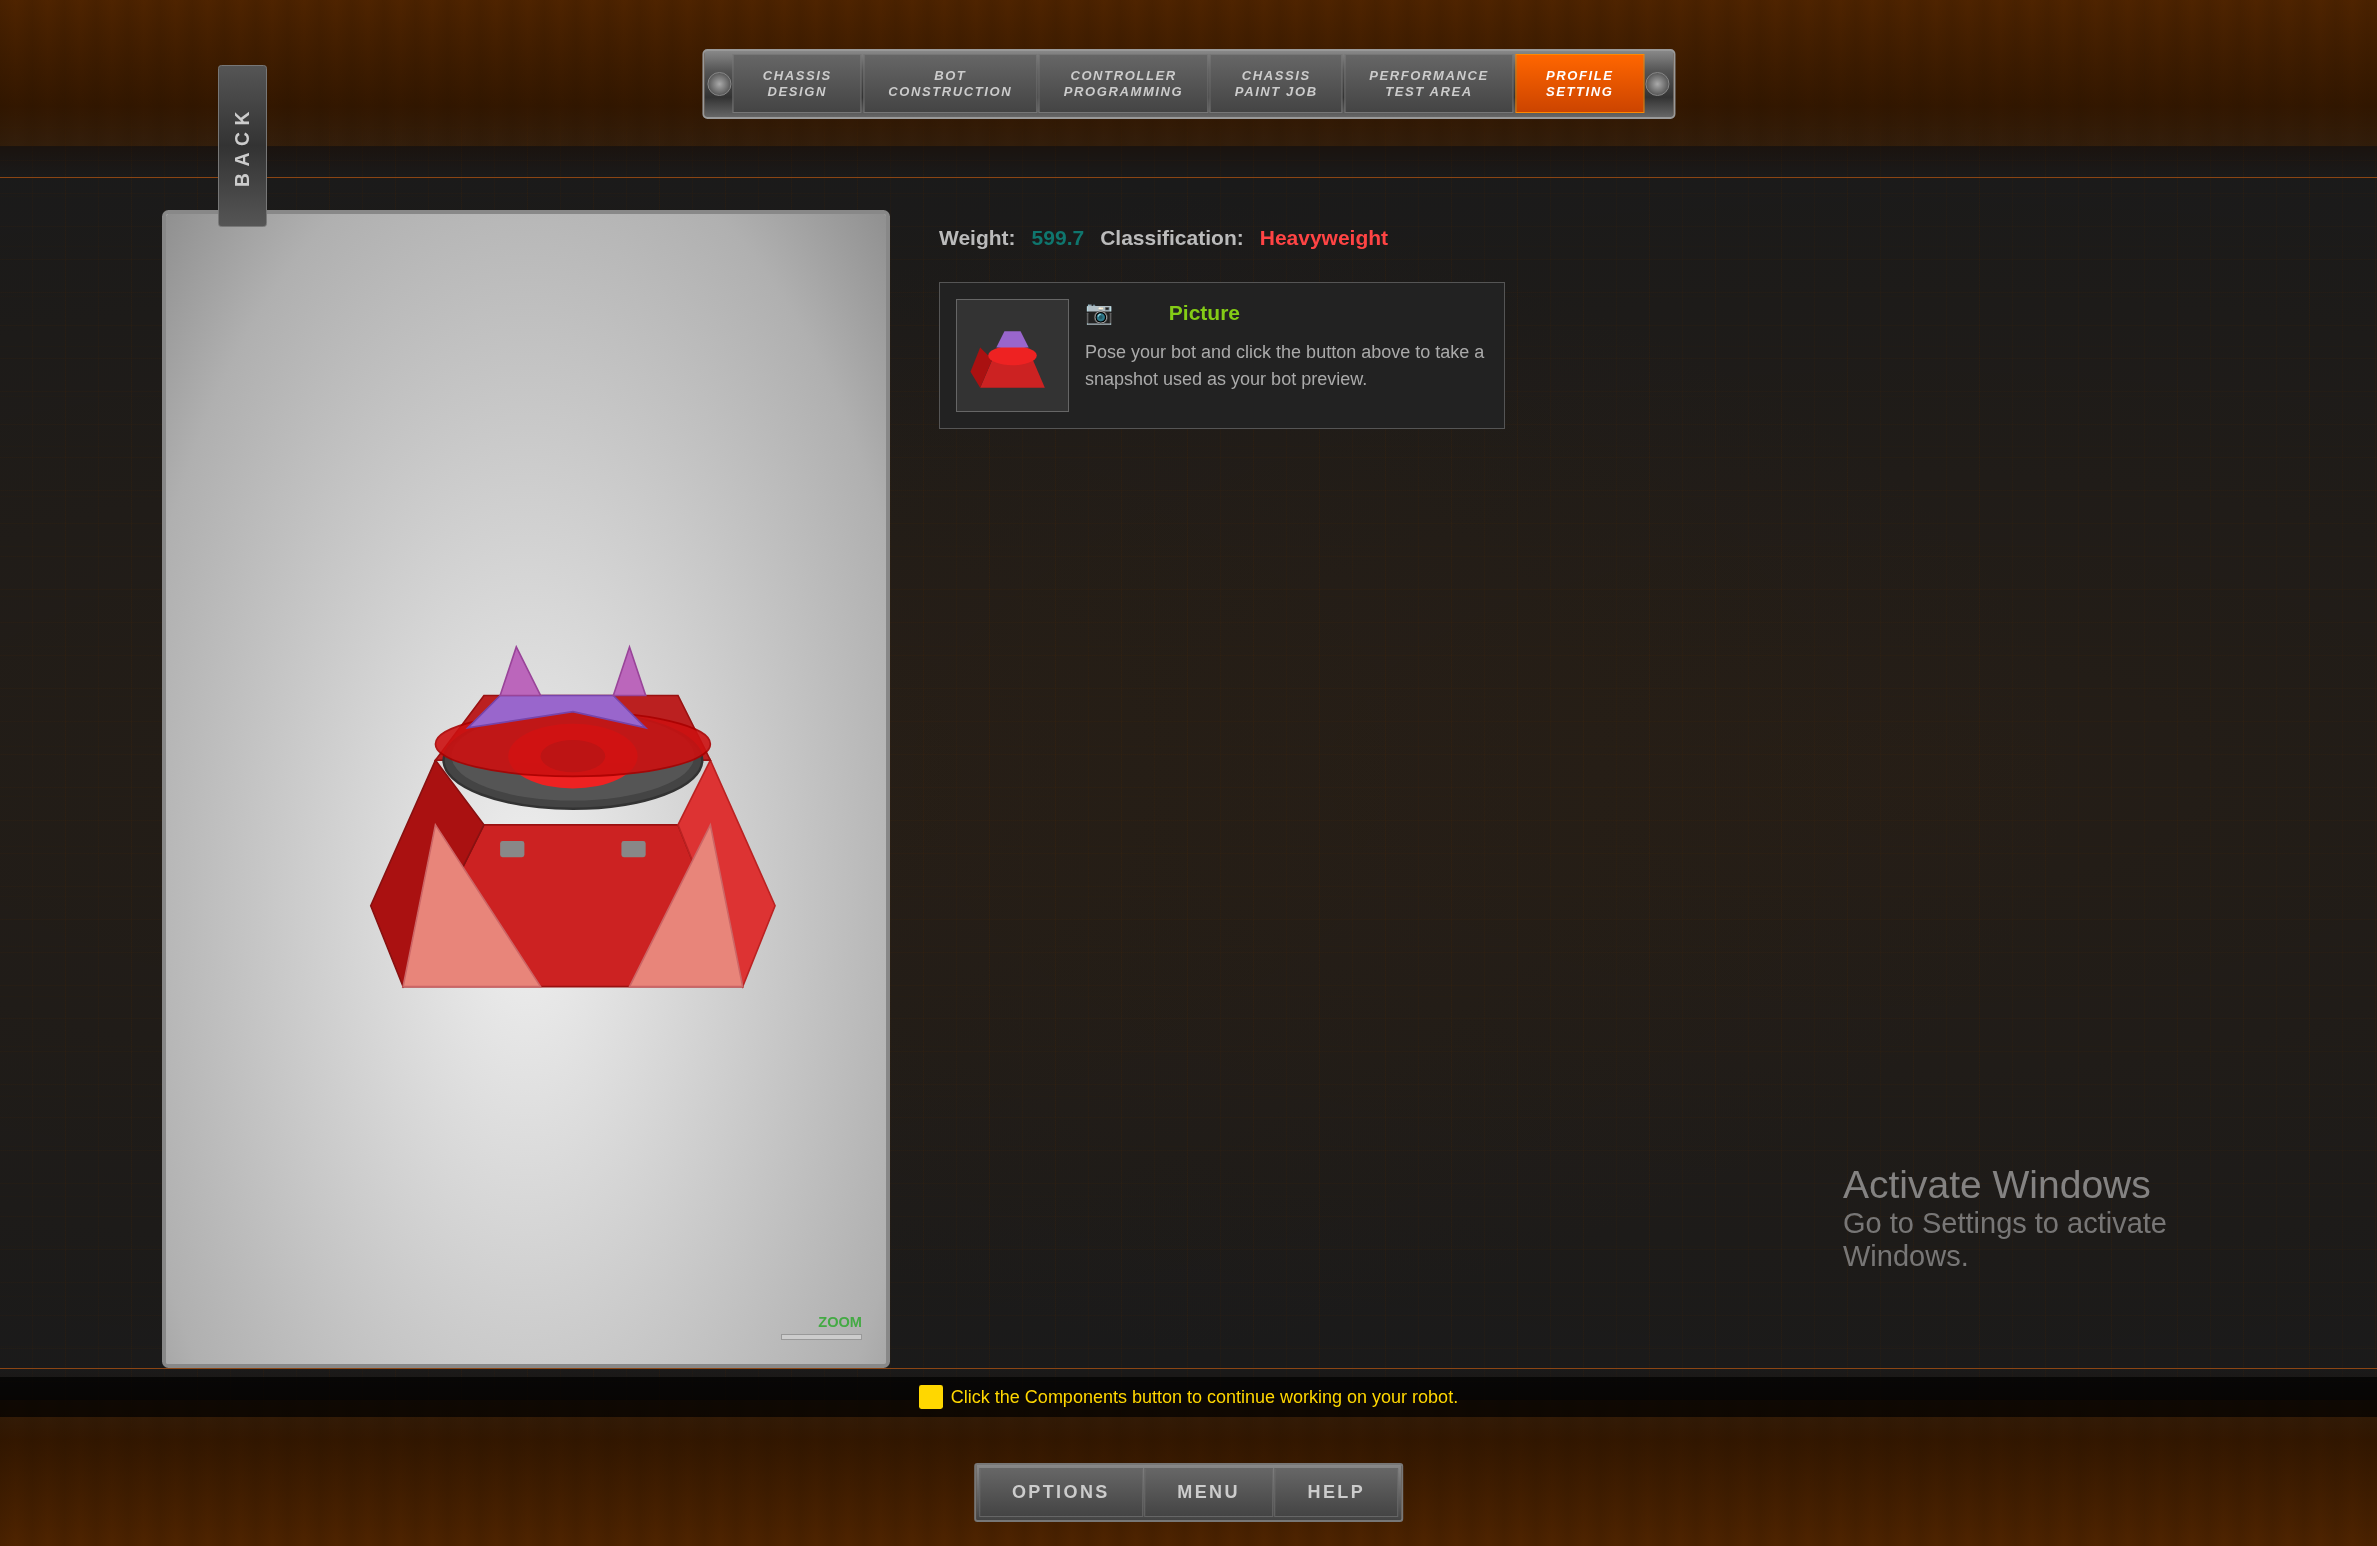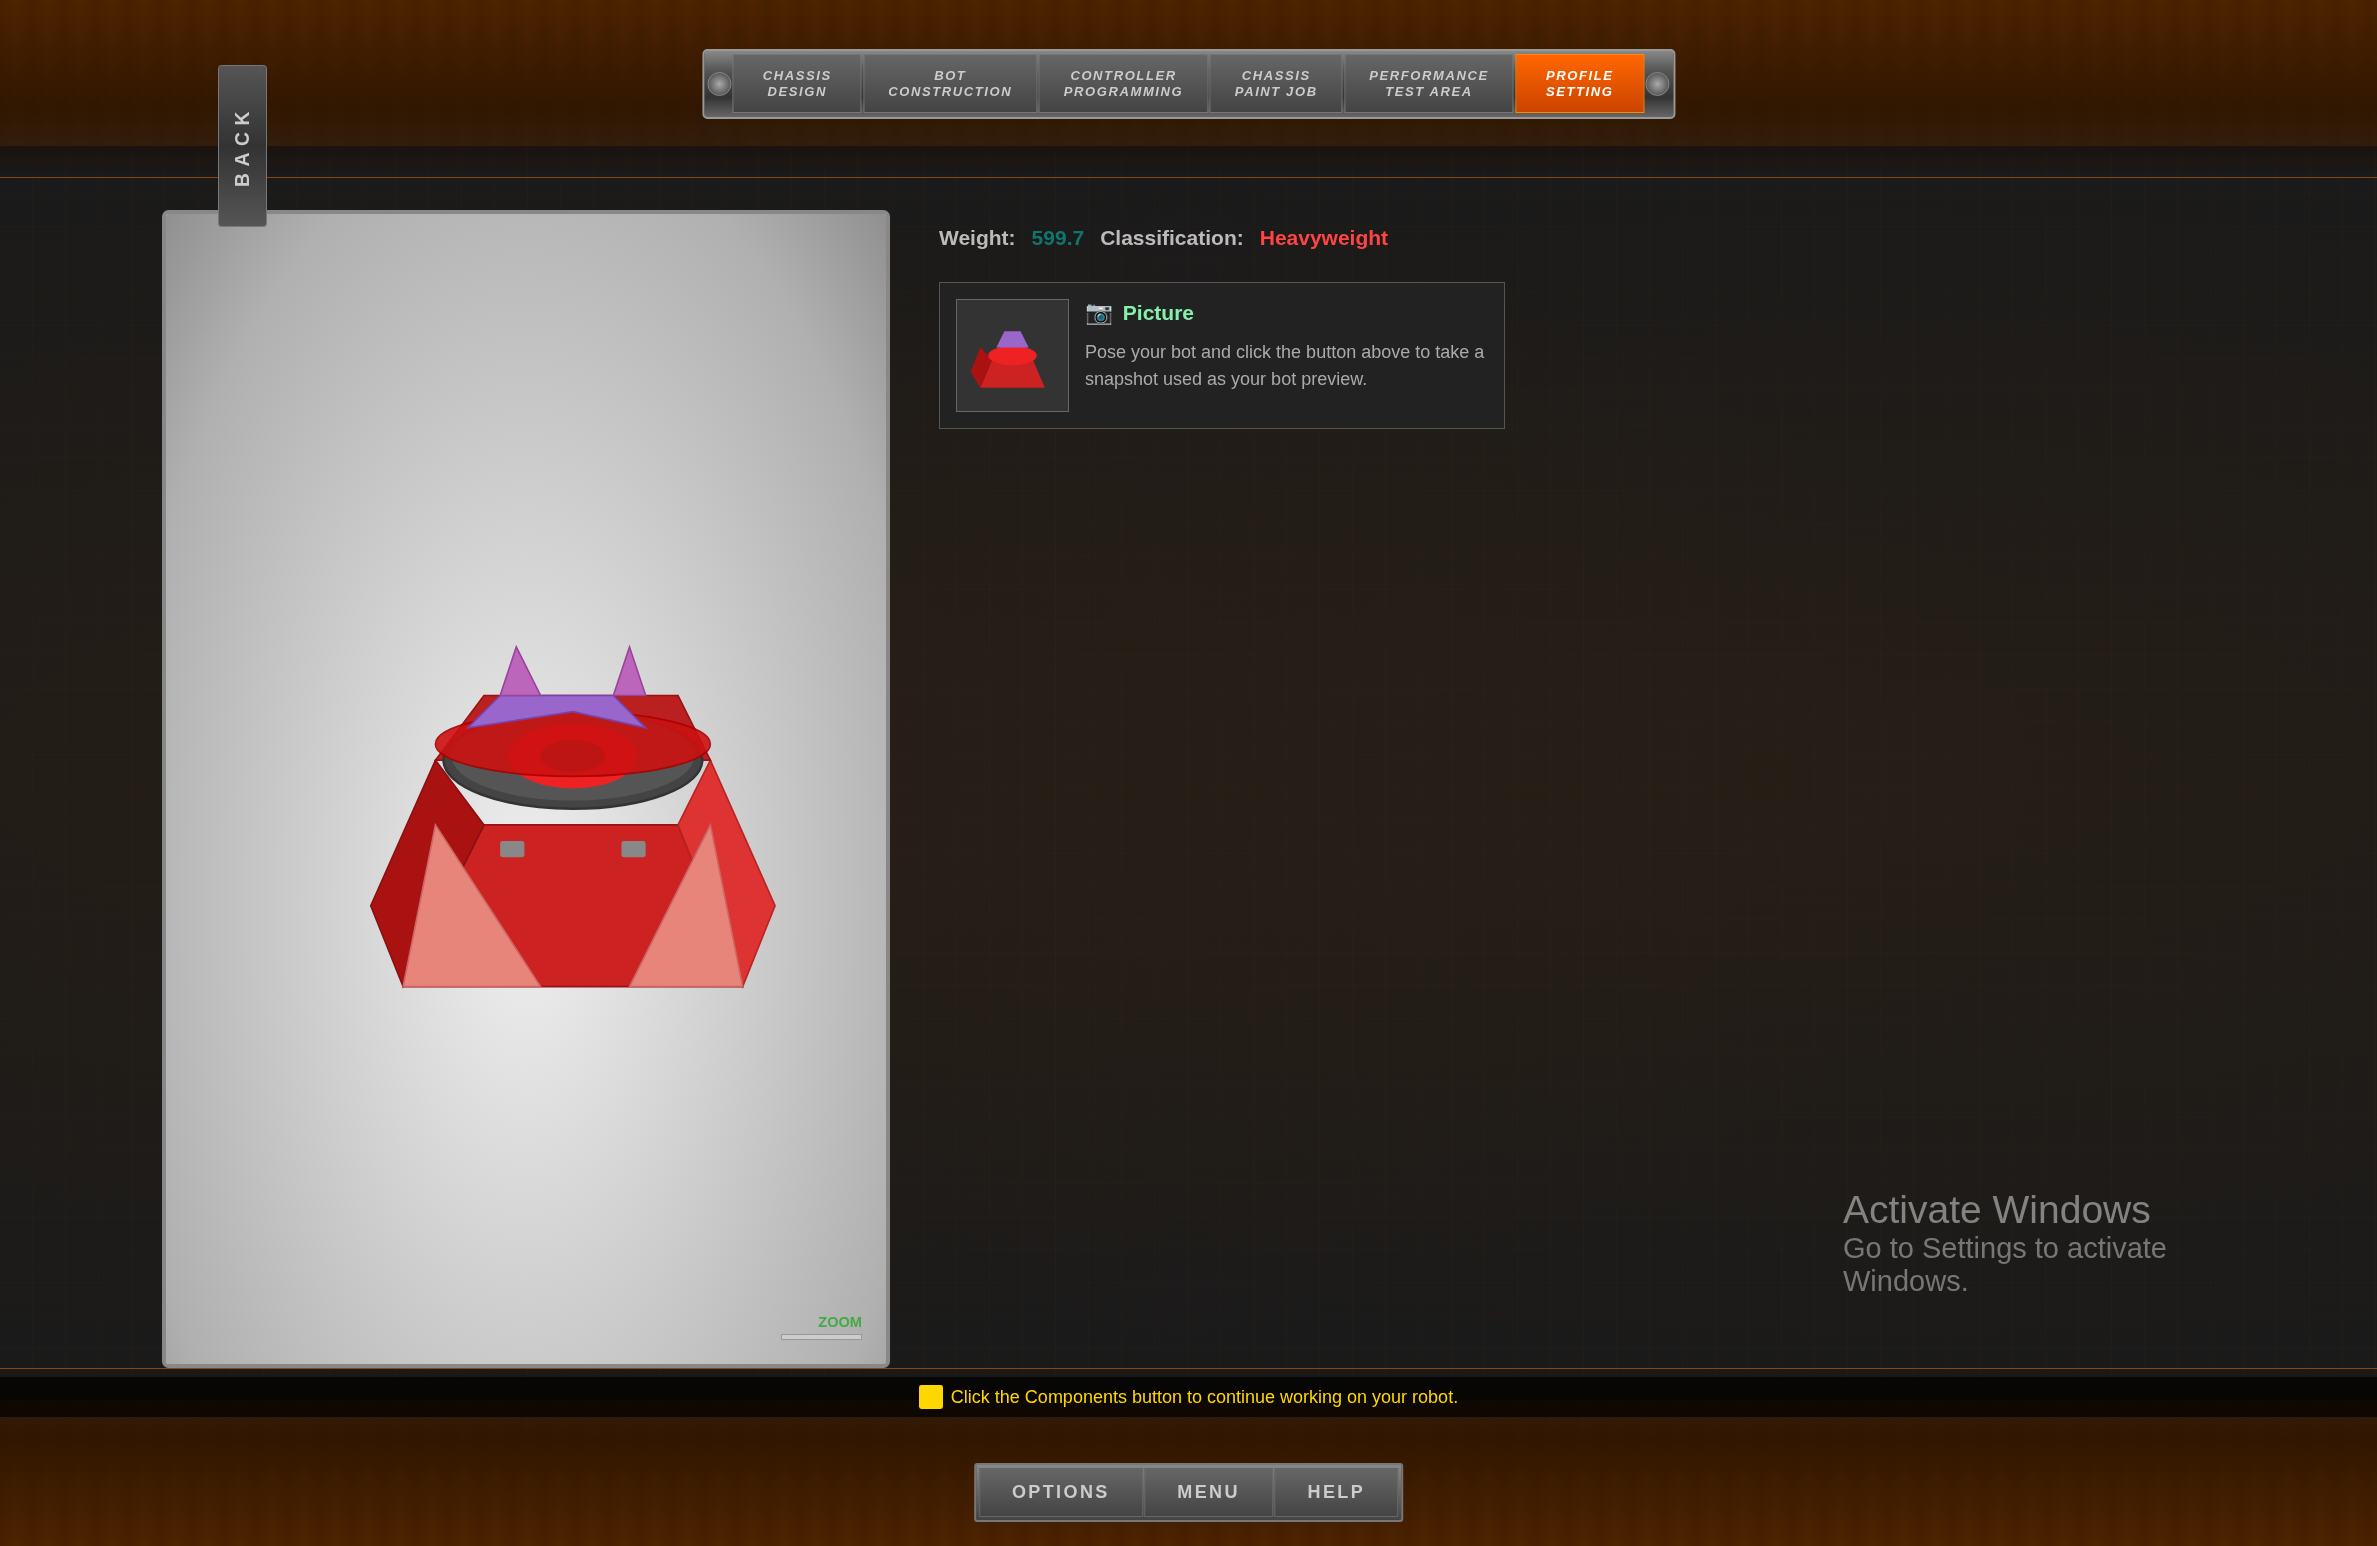--- a/index.html
+++ b/index.html
@@ -333,35 +333,36 @@
       gap: 9.7px;
       margin-bottom: 13px;
     }
 
     .camera-icon {
       color: #aaa;
       font-size: 22.6px;
     }
 
     .picture-title {
-      color: #86efac;
+      color: #84cc16;
       font-size: 21px;
       font-weight: bold;
+      margin-left: 46px;
     }
 
     .picture-desc {
       color: #aaa;
       font-size: 18px;
       line-height: 1.5;
     }
 
     
     .activate-windows {
       position: absolute;
-      bottom: 248px;
+      bottom: 273px;
       right: 210px;
       color: rgba(200, 200, 200, 0.6);
     }
 
     .activate-title {
       font-size: 39px;
       font-weight: normal;
     }
 
     .activate-subtitle {

